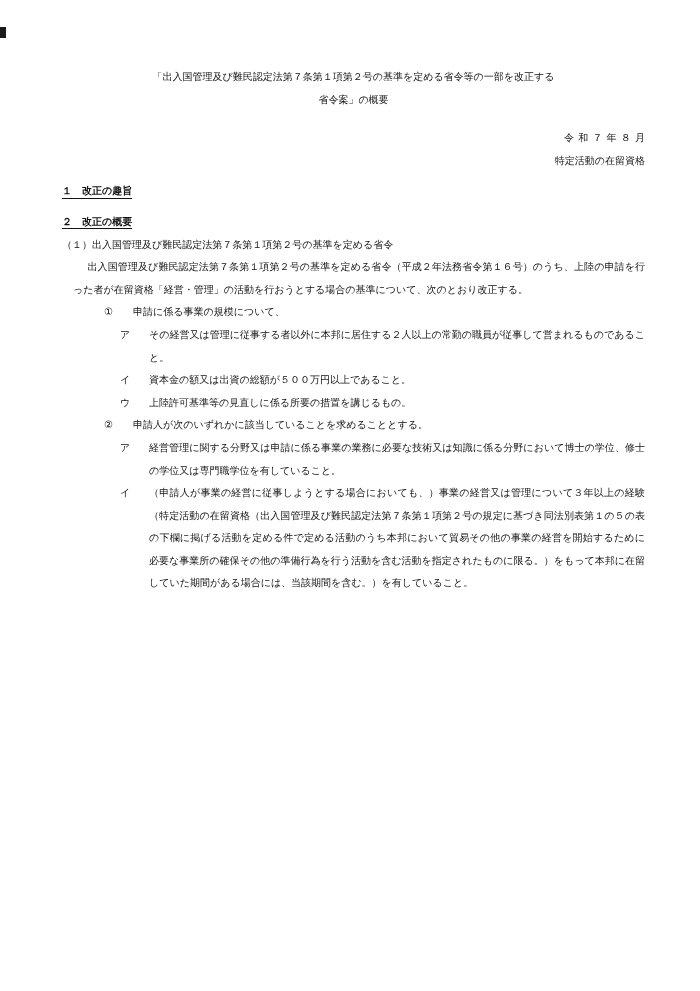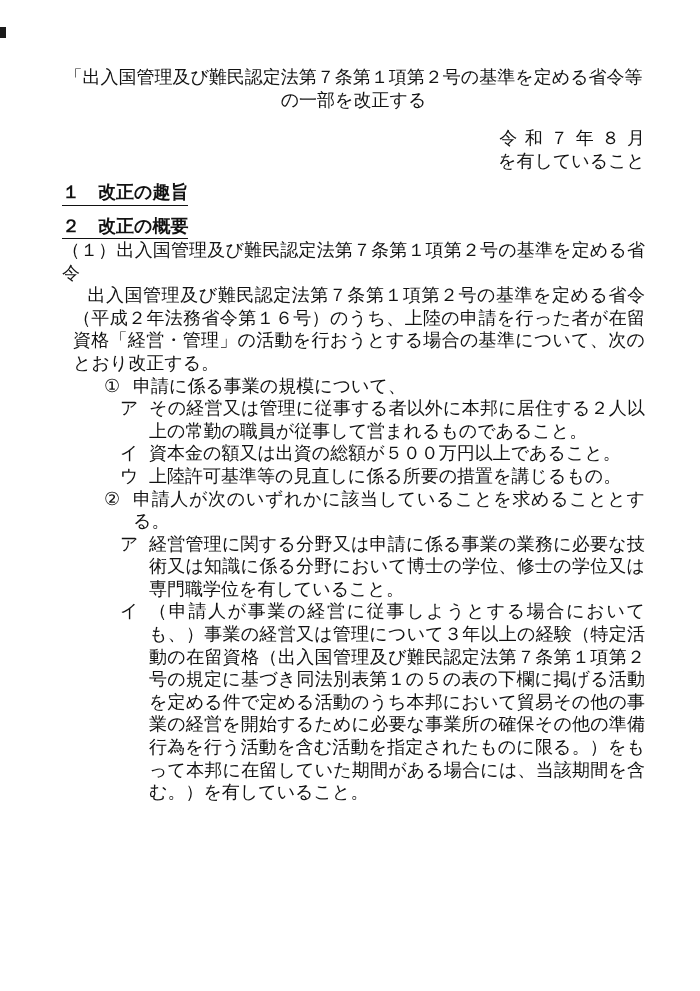--- a/index.html
+++ b/index.html
@@ -8,21 +8,21 @@
     background: #ffffff;
   }
   .page {
     position: relative;
     width: 700px;
     height: 870px;
     box-sizing: border-box;
     background: #ffffff;
     color: #121212;
     font-family: "Liberation Serif", "DejaVu Serif", serif;
-    font-size: 18px;
+    font-size: 10px;
     line-height: 22.6px;
     padding: 66px 55px 0 62px;
     overflow: hidden;
     text-align: justify;
   }
   .doc-title {
     text-align: center;
   }
   .doc-meta {
     text-align: right;
@@ -61,25 +61,26 @@
 </style>
 </head>
 <body>
 
 <div class="page">
 
   <div class="scan-artifact"></div>
 
   <div class="doc-title">
     <div>「出入国管理及び難民認定法第７条第１項第２号の基準を定める省令等の一部を改正する</div>
+    <div>省令案」の概要</div>
   </div>
 
   <div class="doc-meta">
     <div class="doc-date">令和７年８月</div>
-    <div class="doc-agency">を有していること</div>
+    <div class="doc-agency">特定活動の在留資格</div>
   </div>
 
   <div class="section">
     <div class="section-heading">
       <span class="hl">１　改正の趣旨</span>
     </div>
   </div>
 
   <div class="section">
     <div class="section-heading">

